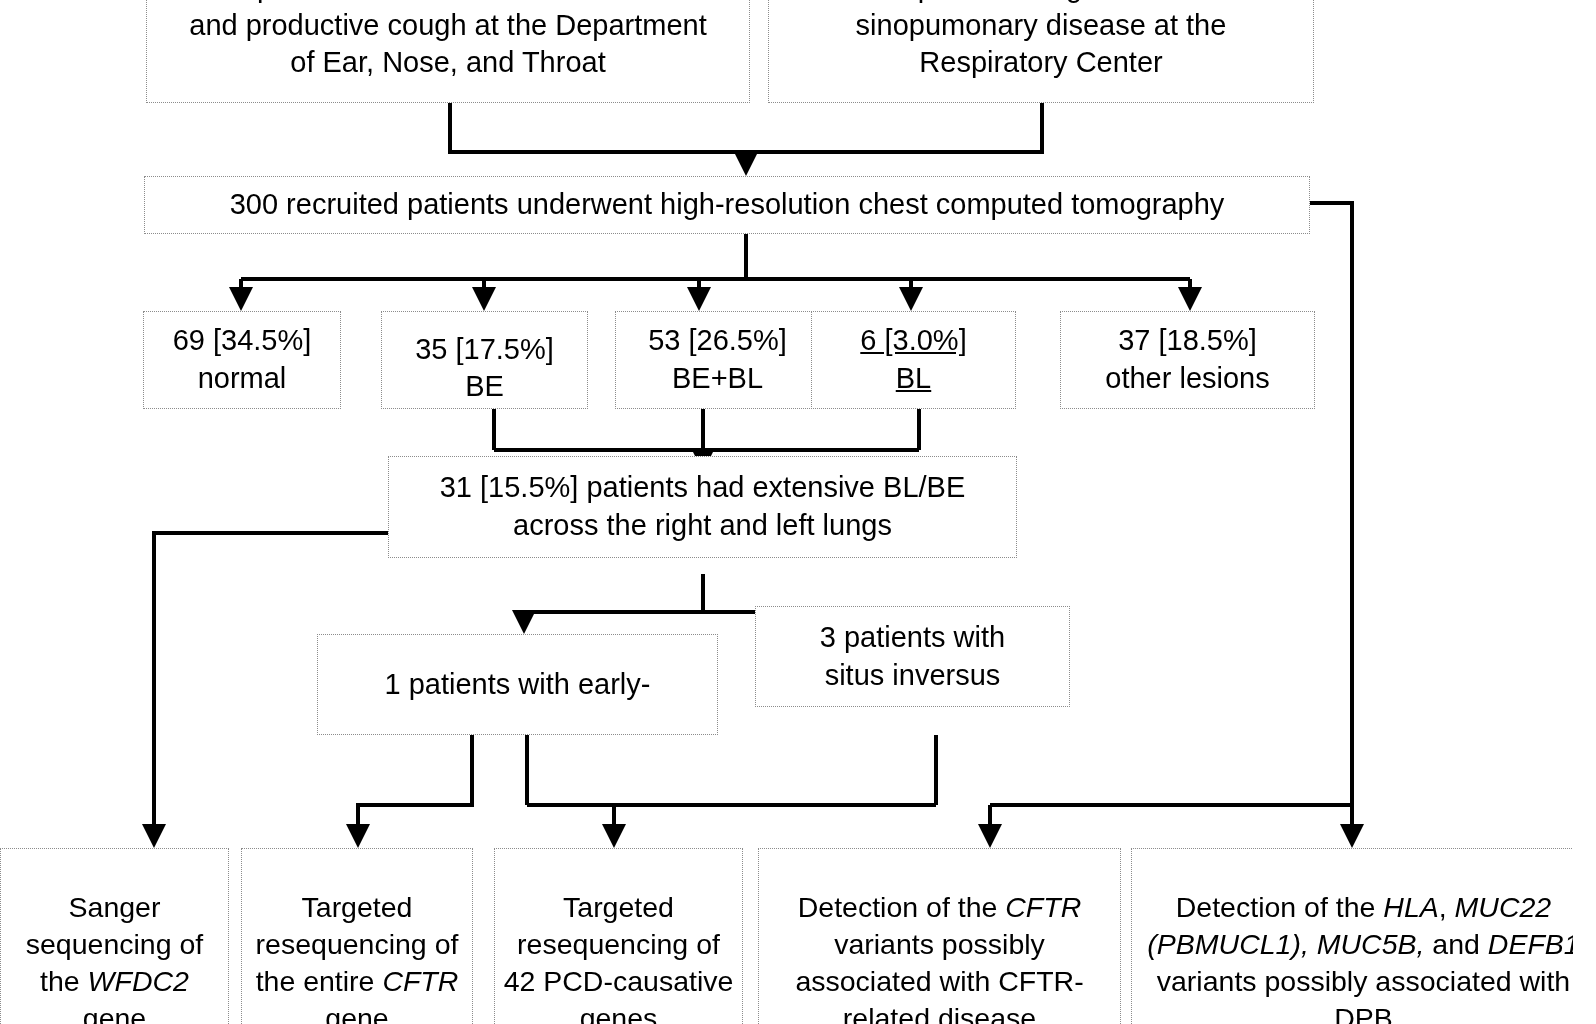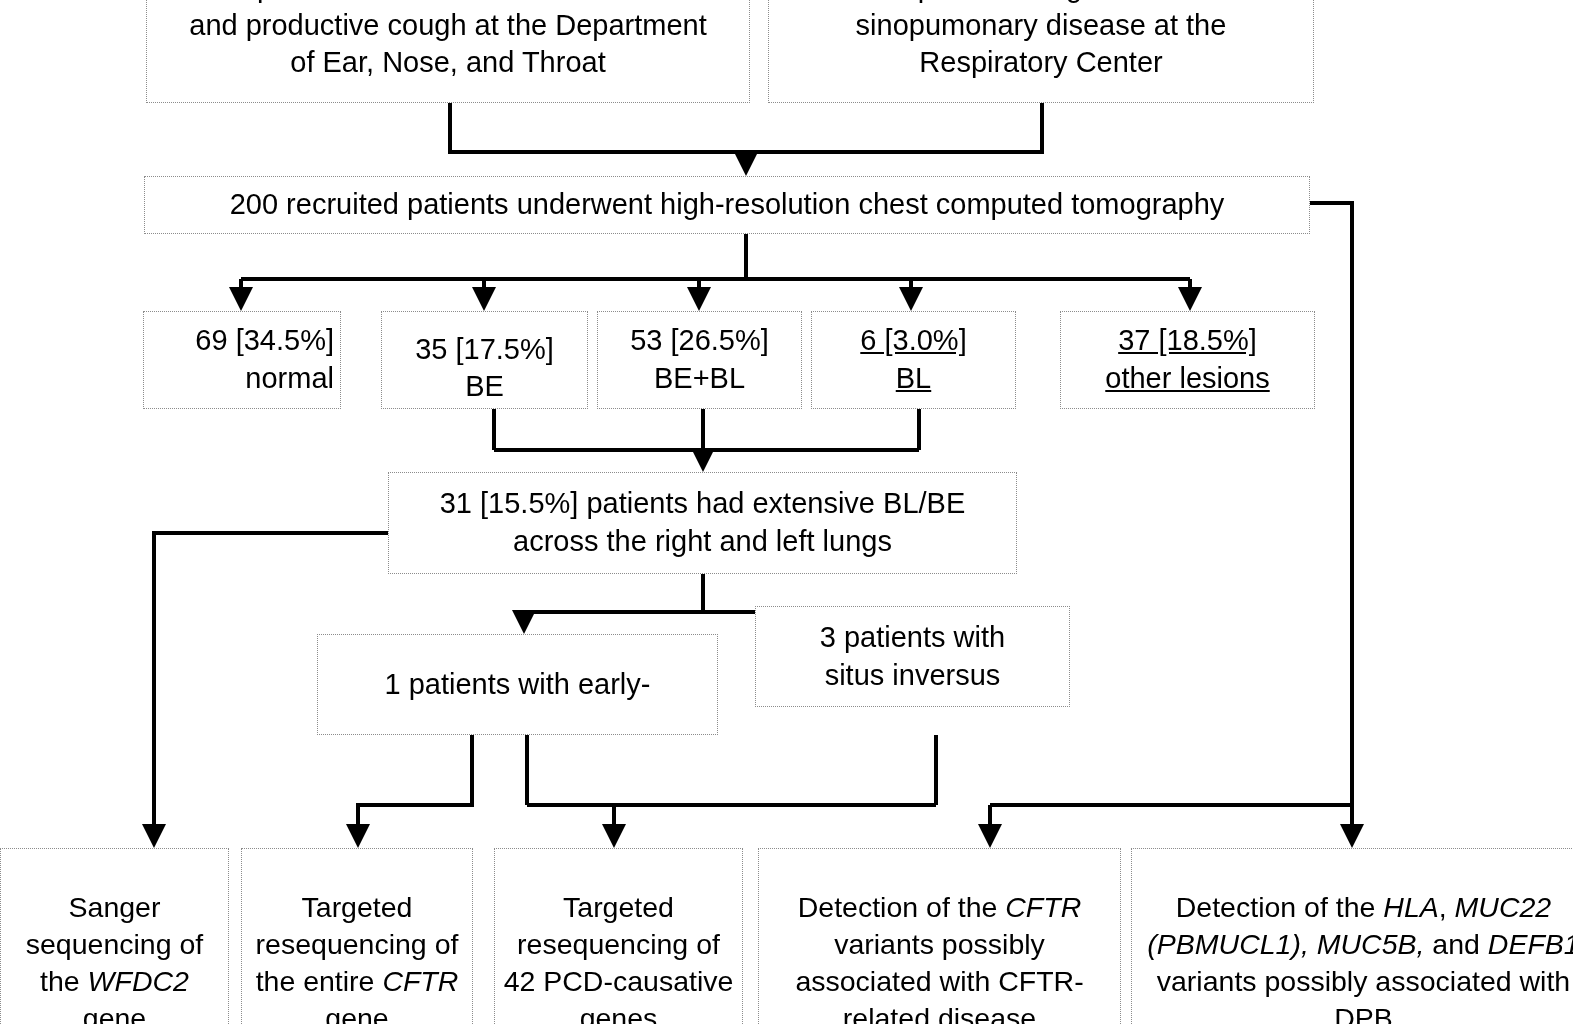--- a/index.html
+++ b/index.html
@@ -112,59 +112,59 @@
 
   <div class="node f29" style="left:768px; top:-52px; width:546px; height:155px;">
     <span class="txt">
       <span>100 patients diagnosed with</span><br>
       <span>sinopumonary disease at the</span><br>
       <span>Respiratory Center</span>
     </span>
   </div>
 
   <div class="node f29" style="left:144px; top:176px; width:1166px; height:58px;">
-    <span class="txt">200 recruited patients underwent high-resolution chest computed tomography</span>
-  </div>
-
-  <div class="node f29" style="left:143px; top:311px; width:198px; height:98px;text-align:right;">
+    <span class="txt">300 recruited patients underwent high-resolution chest computed tomography</span>
+  </div>
+
+  <div class="node f29" style="left:143px; top:311px; width:198px; height:98px;">
     <span class="txt">
       <span>69 [34.5%]</span><br>
       <span>normal</span>
     </span>
   </div>
 
   <div class="node f29" style="left:381px; top:311px; width:207px; height:98px;align-items:flex-end;">
     <span class="txt">
       <span>35 [17.5%]</span><br>
       <span>BE</span>
     </span>
   </div>
 
-  <div class="node f29" style="left:597px; top:311px; width:205px; height:98px;">
+  <div class="node f29" style="left:615px; top:311px; width:205px; height:98px;">
     <span class="txt">
       <span>53 [26.5%]</span><br>
       <span>BE+BL</span>
     </span>
   </div>
 
   <div class="node f29" style="left:811px; top:311px; width:205px; height:98px;text-decoration:underline;">
     <span class="txt">
       <span>6 [3.0%]</span><br>
       <span>BL</span>
     </span>
   </div>
 
-  <div class="node f29" style="left:1060px; top:311px; width:255px; height:98px;text-decoration:underline;">
+  <div class="node f29" style="left:1060px; top:311px; width:255px; height:98px;">
     <span class="txt">
       <span>37 [18.5%]</span><br>
       <span>other lesions</span>
     </span>
   </div>
 
-  <div class="node f29" style="left:388px; top:472px; width:629px; height:102px;">
+  <div class="node f29" style="left:388px; top:456px; width:629px; height:102px;">
     <span class="txt">
       <span>31 [15.5%] patients had extensive BL/BE</span><br>
       <span>across the right and left lungs</span>
     </span>
   </div>
 
   <div class="node f29" style="left:317px; top:634px; width:401px; height:101px;">
     <span class="txt">
       <span>1 patients with early-</span><br>
     </span>

